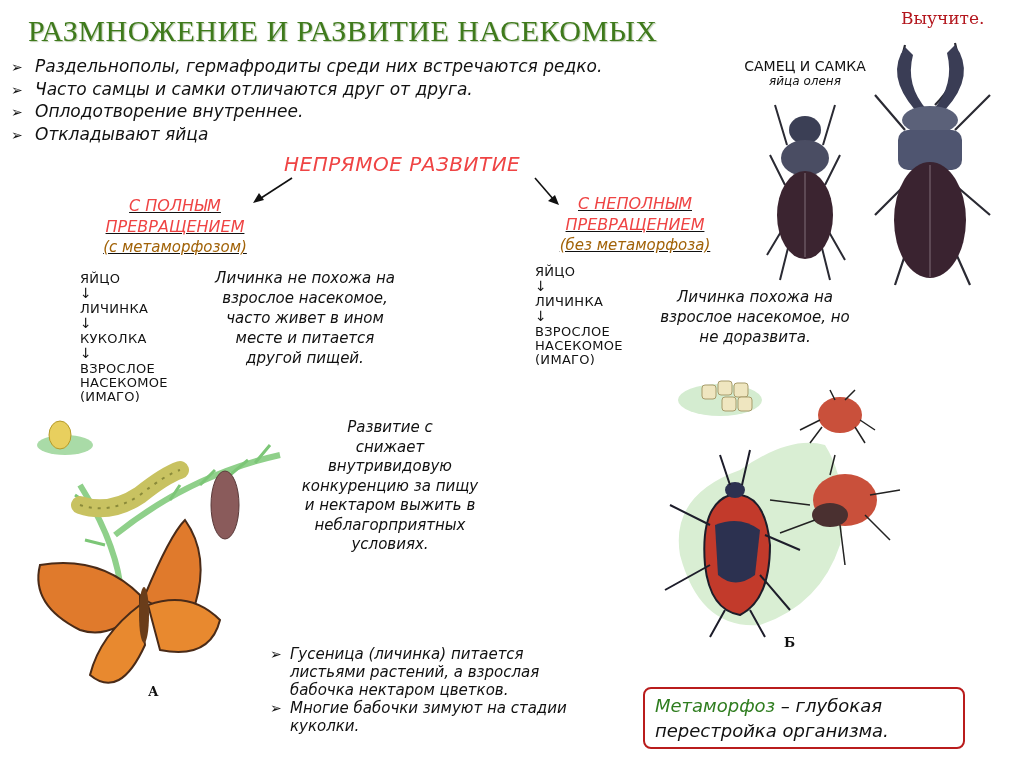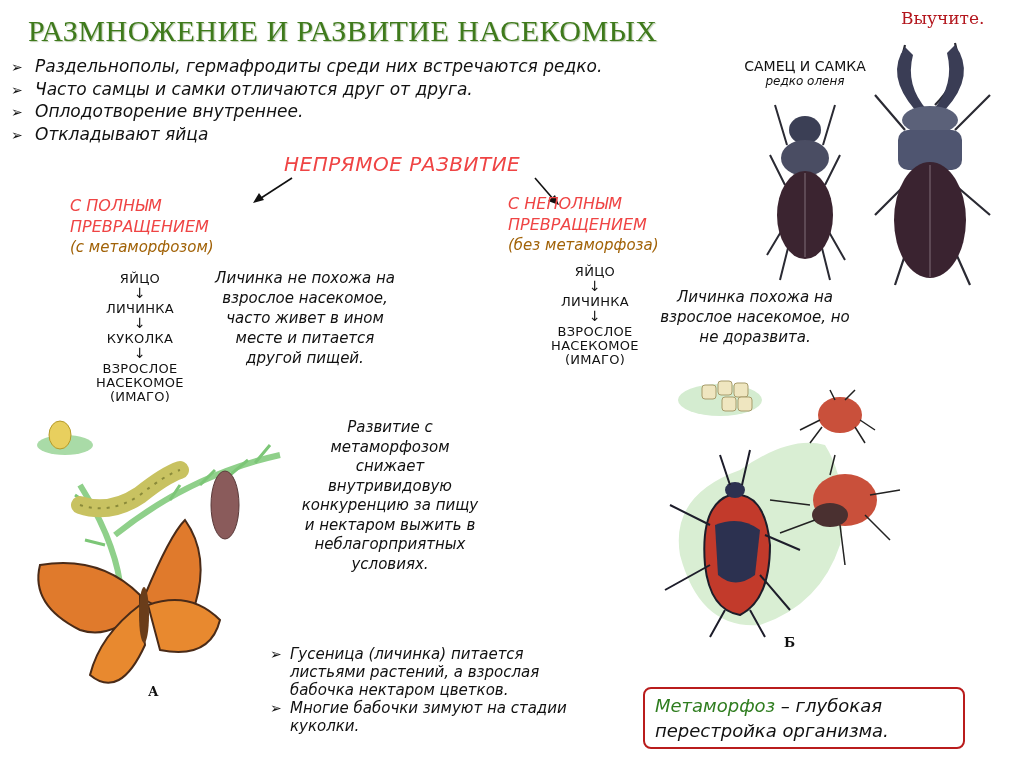--- a/index.html
+++ b/index.html
@@ -15,26 +15,26 @@
     }
     .learn { left: 872px; top: 8px; color: #b3161d; font-size: 17px; font-family: "DejaVu Serif", serif; margin-left: 29px; }
     .bullets { left: 11px; top: 56px; margin: 0; padding: 0; list-style: none; }
     .bullets li { font-size: 17px; font-style: italic; line-height: 21.5px; white-space: nowrap; }
     .bullets li .mk, .facts li .mk { display: inline-block; width: 24px; font-style: normal; font-size: 14px; }
     .stag-caption { left: 730px; top: 58px; width: 150px; text-align: center; }
     .stag-caption .l1 { font-size: 14px; }
     .stag-caption .l2 { font-size: 12px; font-style: italic; }
     .heading-green { color: #ef4444; font-style: italic; }
     .indirect { left: 284px; top: 152px; font-size: 20px; letter-spacing: 0.5px; }
-    .branch { line-height: 21px; }
+    .branch { text-align: center; line-height: 21px; text-decoration: underline; }
     .branch .h { font-size: 16px; }
     .branch .sub { font-size: 15px; font-style: italic; color: #a16207; }
     .branch-full { left: 70px; top: 195px; width: 210px; }
-    .branch-incomplete { left: 508px; top: 193px; width: 200px; }
-    .stages { text-align: center; font-size: 13px; letter-spacing: 0.3px; }
+    .branch-incomplete { left: 535px; top: 193px; width: 200px; }
+    .stages { font-size: 13px; letter-spacing: 0.3px; }
     .stages .st { line-height: 14px; }
     .stages .arr { font-size: 14px; line-height: 14px; height: 16px; }
     .stages-full { left: 80px; top: 272px; width: 120px; }
     .stages-incomplete { left: 535px; top: 265px; width: 120px; }
     .desc { text-align: center; font-size: 15px; font-style: italic; line-height: 20px; }
     .desc-full { left: 195px; top: 268px; width: 220px; }
     .desc-incomplete { left: 645px; top: 287px; width: 220px; }
     .advantage { left: 280px; top: 418px; width: 220px; text-align: center; font-size: 15px; font-style: italic; line-height: 19.5px; }
     .facts { left: 238px; top: 645px; margin: 0; padding: 0; list-style: none; width: 360px; }
     .facts li { font-size: 15px; font-style: italic; line-height: 18px; padding-left: 20px; text-indent: -20px; margin-left: 32px; }
@@ -56,21 +56,21 @@
 
 <ul class="abs bullets">
   <li><span class="mk">➢</span><span>Раздельнополы, гермафродиты среди них встречаются редко.</span></li>
   <li><span class="mk">➢</span><span>Часто самцы и самки отличаются друг от друга.</span></li>
   <li><span class="mk">➢</span><span>Оплодотворение внутреннее.</span></li>
   <li><span class="mk">➢</span><span>Откладывают яйца</span></li>
 </ul>
 
 <div class="abs stag-caption">
   <div class="l1">САМЕЦ И САМКА</div>
-  <div class="l2">редко оленя</div>
+  <div class="l2">яйца оленя</div>
 </div>
 
 <svg style="left:755px; top:35px;" width="260" height="255" viewBox="0 0 260 255">
   <g stroke="#2a2a33" stroke-width="2" fill="none">
     <path d="M30 150 L15 120 M30 190 L12 220 M70 150 L85 120 M70 190 L90 225 M32 110 L20 70 M68 110 L80 70 M35 205 L25 245 M65 205 L75 245"></path>
   </g>
   <ellipse cx="50" cy="95" rx="16" ry="14" fill="#3b3f55"></ellipse>
   <ellipse cx="50" cy="123" rx="24" ry="18" fill="#4a4d63"></ellipse>
   <ellipse cx="50" cy="180" rx="28" ry="44" fill="#3b2430"></ellipse>
   <line x1="50" y1="138" x2="50" y2="222" stroke="#6a5660" stroke-width="1.5"></line>
@@ -161,21 +161,20 @@
     <path d="M120 190 Q80 220 70 260 Q100 285 125 230 Z" fill="#e8892f" stroke="#4a2b18" stroke-width="2"></path>
     <path d="M125 180 Q150 120 165 105 Q190 140 175 190 Q150 200 125 185 Z" fill="#e07a2c" stroke="#4a2b18" stroke-width="2"></path>
     <path d="M128 190 Q170 175 200 205 Q190 245 140 235 Z" fill="#e8892f" stroke="#4a2b18" stroke-width="2"></path>
     <ellipse cx="124" cy="200" rx="5" ry="28" fill="#6a3d1a"></ellipse>
   </g>
 </svg>
 <div class="abs pic-label" style="left:148px; top:684px;">А</div>
 
 <div class="abs advantage">
   <div>Развитие с</div>
-  <div>метаморфозом</div>
   <div>снижает</div>
   <div>внутривидовую</div>
   <div>конкуренцию за пищу</div>
   <div>и нектаром выжить в</div>
   <div>неблагорприятных</div>
   <div>условиях.</div>
 </div>
 
 <svg style="left:650px; top:375px;" width="280" height="270" viewBox="0 0 280 270">
   <path d="M30 180 Q20 120 90 95 Q140 60 175 70 Q200 110 190 170 Q170 230 110 250 Q50 255 30 180 Z" fill="#d9eed3"></path>

